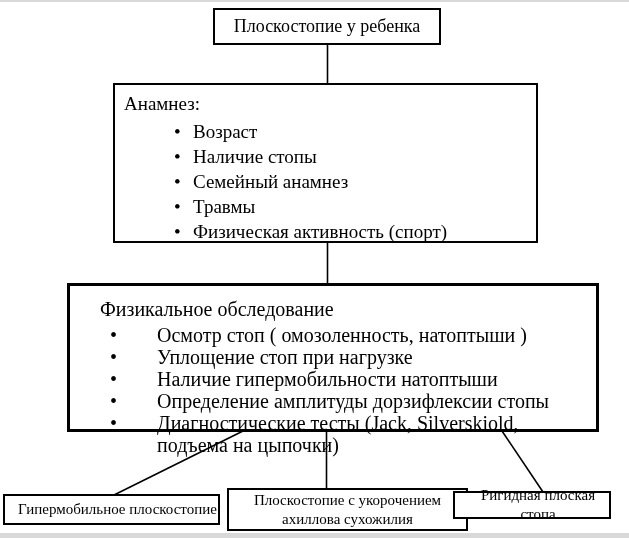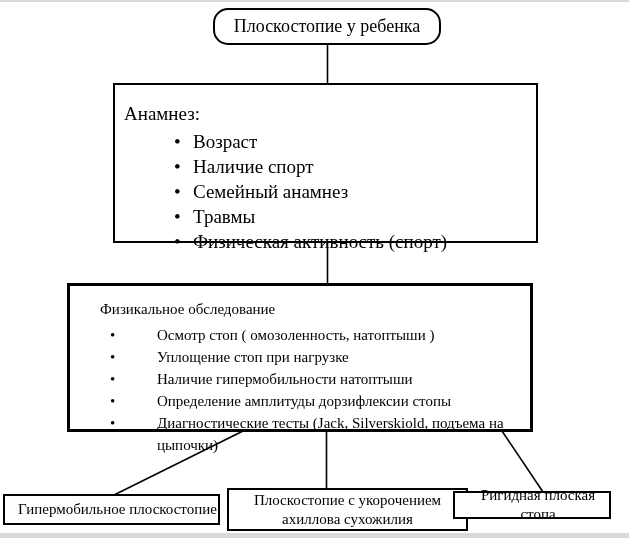--- a/index.html
+++ b/index.html
@@ -20,47 +20,46 @@
     background:#ffffff;
     border:2.5px solid #000000;
     box-sizing:border-box;
   }
 
   
   .box-root{
     left:213px;top:8px;width:228px;height:37px;
     display:flex;align-items:center;justify-content:center;
     font-size:18px;
-    border-radius:15px;
   }
 
   
   .box-anamnesis{
     left:113px;top:83px;width:425px;height:160px;
     font-size:19px;
-    padding:18px 8px 0 9px;
+    padding:8px 8px 0 9px;
   }
   .box-anamnesis .box-title{line-height:22px;}
   .blist{list-style:none;margin:4px;padding:0;}
   .box-anamnesis .blist li{
     position:relative;
     padding-left:65px;
     line-height:25px;
   }
   .box-anamnesis .blist li::before{
     content:"•";
     position:absolute;left:46px;top:0;
     font-size:1em;
   }
 
   
   .box-exam{
-    left:67px;top:283px;width:466px;height:149px;
+    left:67px;top:283px;width:532px;height:149px;
     border-width:3px;
-    font-size:15px;
+    font-size:20px;
     padding:13px 6px 0 0;
   }
   .box-exam .box-title{line-height:20px;padding-left:30px;}
   .box-exam .blist{margin-top:5px;}
   .box-exam .blist li{
     position:relative;
     padding-left:83px;
     line-height:22px;
   }
   .box-exam .blist li::before{
@@ -99,21 +98,21 @@
   </svg>
 
   <div class="node box-root">
     <span>Плоскостопие у ребенка</span>
   </div>
 
   <div class="node box-anamnesis">
     <div class="box-title">Анамнез:</div>
     <ul class="blist">
       <li>Возраст</li>
-      <li>Наличие спорт</li>
+      <li>Наличие стопы</li>
       <li>Семейный анамнез</li>
       <li>Травмы</li>
       <li>Физическая активность (спорт)</li>
     </ul>
   </div>
 
   <div class="node box-exam">
     <div class="box-title">Физикальное обследование</div>
     <ul class="blist">
       <li>Осмотр стоп ( омозоленность, натоптыши )</li>

